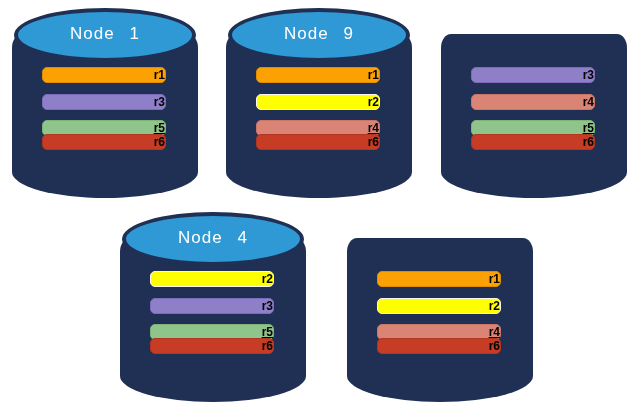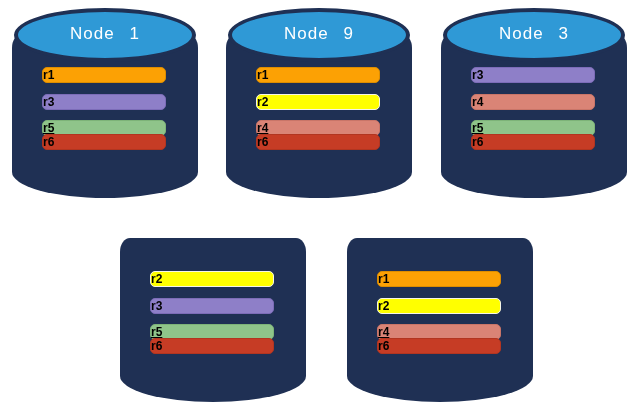--- a/index.html
+++ b/index.html
@@ -64,21 +64,21 @@
   .bar {
     position: absolute;
     left: 30px;
     width: 124px;
     height: 16px;
     box-sizing: border-box;
     border: 1px solid;
     border-radius: 5px;
     display: flex;
     align-items: center;
-    justify-content: flex-start;
+    justify-content: flex-end;
   }
   .bar:nth-child(1) { top: 59px; }
   .bar:nth-child(2) { top: 86px; }
   .bar:nth-child(3) { top: 112px; text-decoration: underline; }
   .bar:nth-child(4) { top: 126px; }
   .bar span {
     color: var(--replica-text, #000000);
     font-weight: bold;
     font-size: 12px;
     line-height: 1;
@@ -131,41 +131,41 @@
           <span>r4</span>
         </div>
       <div class="bar" style="background: rgb(198, 60, 37); border-color: rgb(178, 53, 32);">
           <span>r6</span>
         </div>
     </div>
   </div>
 
   <div class="node pos-n3">
     <div class="cyl-body"></div>
-    <div class="cyl-top">
-      <span class="node-label">Node 3</span>
-    </div>
     <div class="bars">
       <div class="bar" style="background: rgb(142, 127, 200); border-color: rgb(124, 108, 184);">
           <span>r3</span>
         </div>
       <div class="bar" style="background: rgb(218, 132, 118); border-color: rgb(201, 117, 104);">
           <span>r4</span>
         </div>
       <div class="bar" style="background: rgb(143, 196, 138); border-color: rgb(125, 179, 120);">
           <span>r5</span>
         </div>
       <div class="bar" style="background: rgb(198, 60, 37); border-color: rgb(178, 53, 32);">
           <span>r6</span>
         </div>
     </div>
   </div>
 
   <div class="node pos-n4">
     <div class="cyl-body"></div>
+    <div class="cyl-top">
+      <span class="node-label">Node 4</span>
+    </div>
     <div class="bars">
       <div class="bar" style="background: rgb(255, 255, 0); border-color: rgb(245, 245, 232);">
           <span>r2</span>
         </div>
       <div class="bar" style="background: rgb(142, 127, 200); border-color: rgb(124, 108, 184);">
           <span>r3</span>
         </div>
       <div class="bar" style="background: rgb(143, 196, 138); border-color: rgb(125, 179, 120);">
           <span>r5</span>
         </div>

